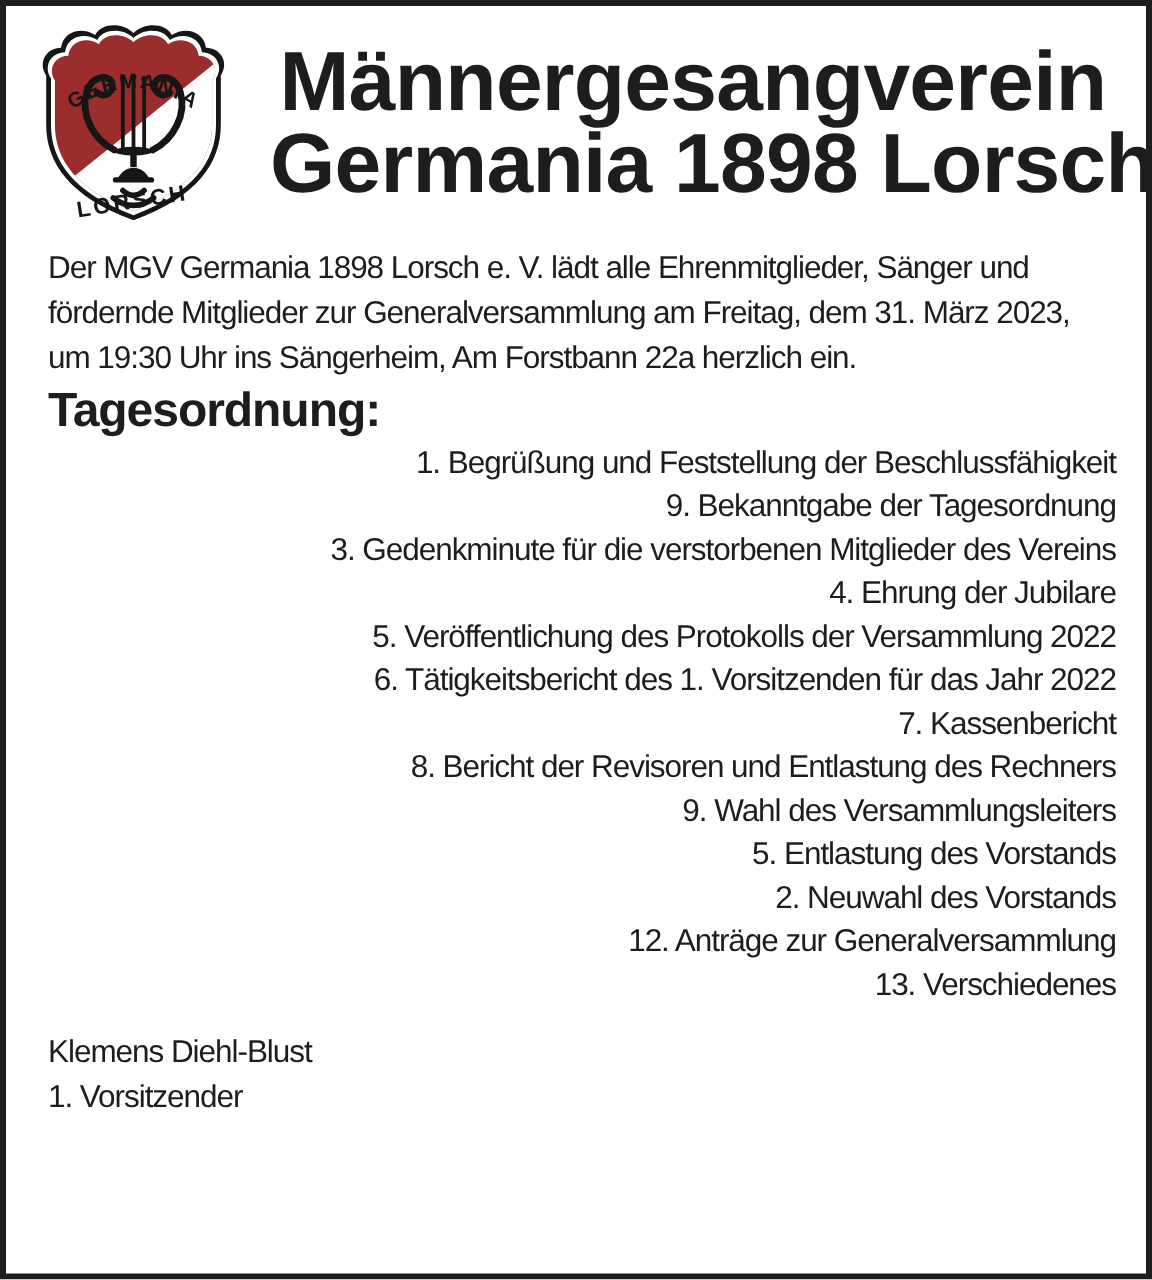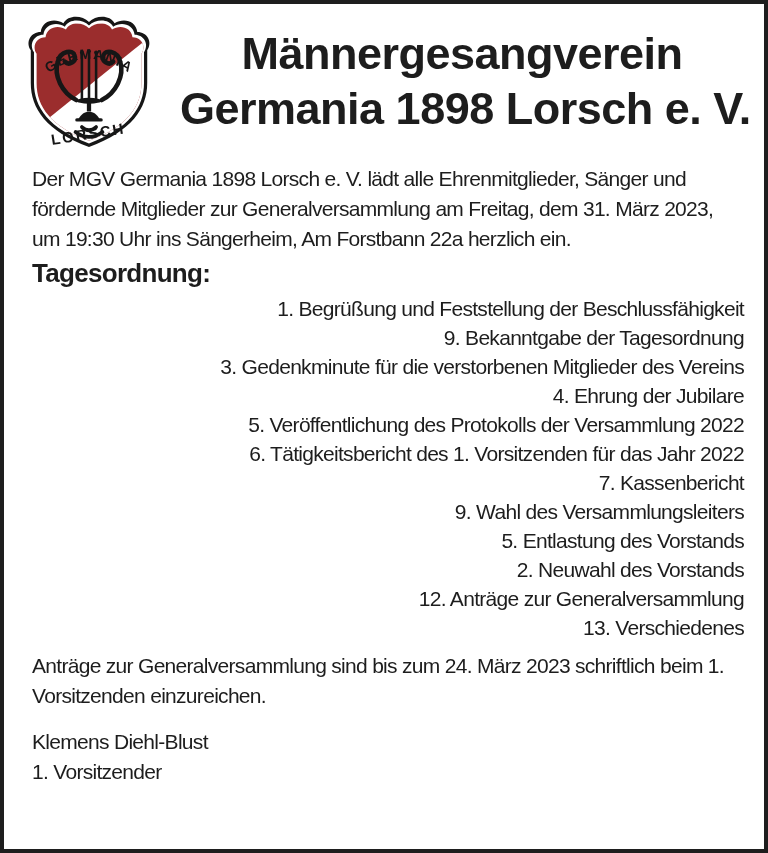--- a/index.html
+++ b/index.html
@@ -21,34 +21,34 @@
     left: -14px;
     top: 0;
     width: 142px;
     height: 142px;
   }
   .titles {
     margin-left: 148px;
     text-align: center;
     padding-top: 14px;
     font-weight: 700;
-    font-size: 45px;
+    font-size: 56px;
     line-height: 55px;
     letter-spacing: -0.5px;
     white-space: nowrap;
   }
   .body-text {
     font-size: 21px;
     line-height: 30px;
     letter-spacing: -0.7px;
   }
   .intro { margin: 6px 0 0 0; }
   .agenda-heading {
     margin: 4px 0 0 0;
-    font-size: 26px;
+    font-size: 32px;
     line-height: 30px;
     letter-spacing: -0.7px;
     font-weight: 700;
   }
   .agenda-list { margin: 6px 0 1px 0; text-align: right; }
   .agenda-list .agenda-item { line-height: 29px; white-space: nowrap; }
   .closing { margin: 9px 0 0 0; }
   .signature { margin: 16px 0 0 0; }
   .sig-line { line-height: 30px; }
 </style>
@@ -118,27 +118,27 @@
   <div class="agenda-heading">Tagesordnung:</div>
 
   <div class="body-text agenda-list">
     <div class="agenda-item">1. Begrüßung und Feststellung der Beschlussfähigkeit</div>
     <div class="agenda-item">9. Bekanntgabe der Tagesordnung</div>
     <div class="agenda-item">3. Gedenkminute für die verstorbenen Mitglieder des Vereins</div>
     <div class="agenda-item">4. Ehrung der Jubilare</div>
     <div class="agenda-item">5. Veröffentlichung des Protokolls der Versammlung 2022</div>
     <div class="agenda-item">6. Tätigkeitsbericht des 1. Vorsitzenden für das Jahr 2022</div>
     <div class="agenda-item">7. Kassenbericht</div>
+    <div class="agenda-item">8. Bericht der Revisoren und Entlastung des Rechners</div>
     <div class="agenda-item">9. Wahl des Versammlungsleiters</div>
     <div class="agenda-item">5. Entlastung des Vorstands</div>
     <div class="agenda-item">2. Neuwahl des Vorstands</div>
     <div class="agenda-item">12. Anträge zur Generalversammlung</div>
     <div class="agenda-item">13. Verschiedenes</div>
   </div>
 
-  <p class="body-text closing">Anträge zur Generalversammlung sind bis zum 24. März 2023 schriftlich beim 1. Vorsitzenden einzureichen.</p>
 
   <div class="body-text signature">
     <div class="sig-line">Klemens Diehl-Blust</div>
     <div class="sig-line">1. Vorsitzender</div>
   </div>
 
 </div>
 
 </body></html>

